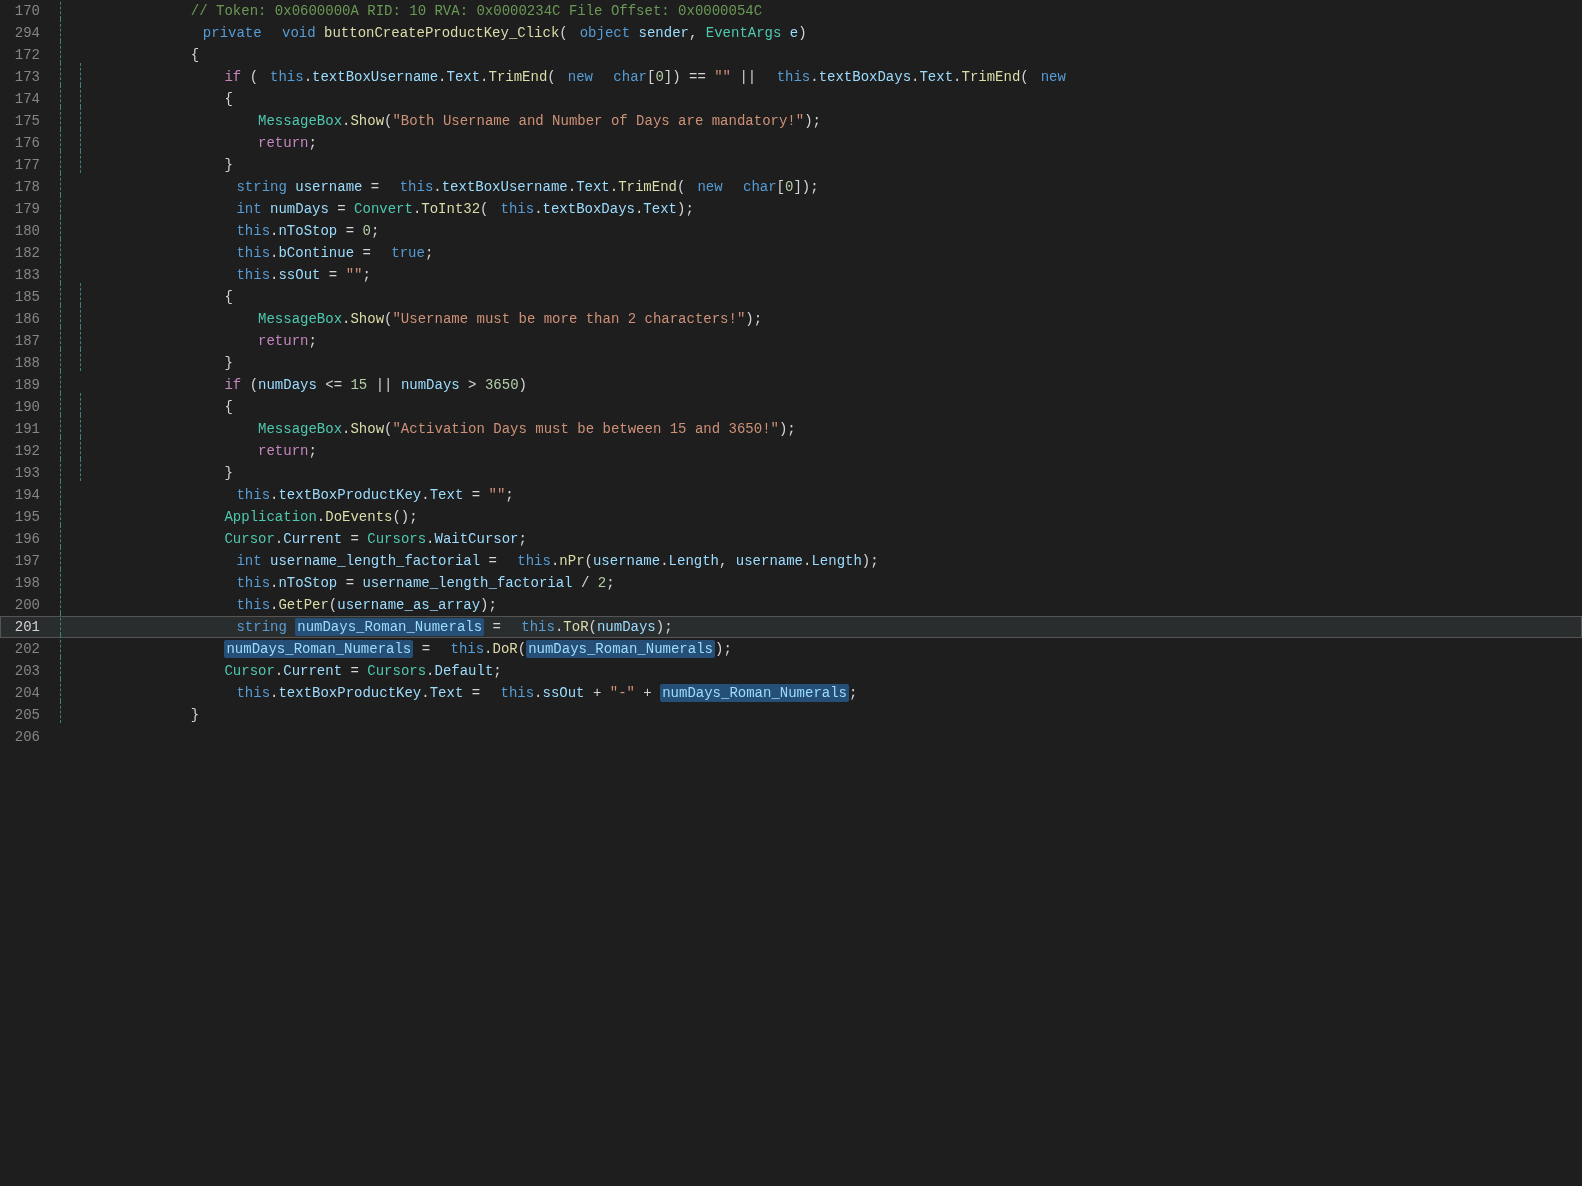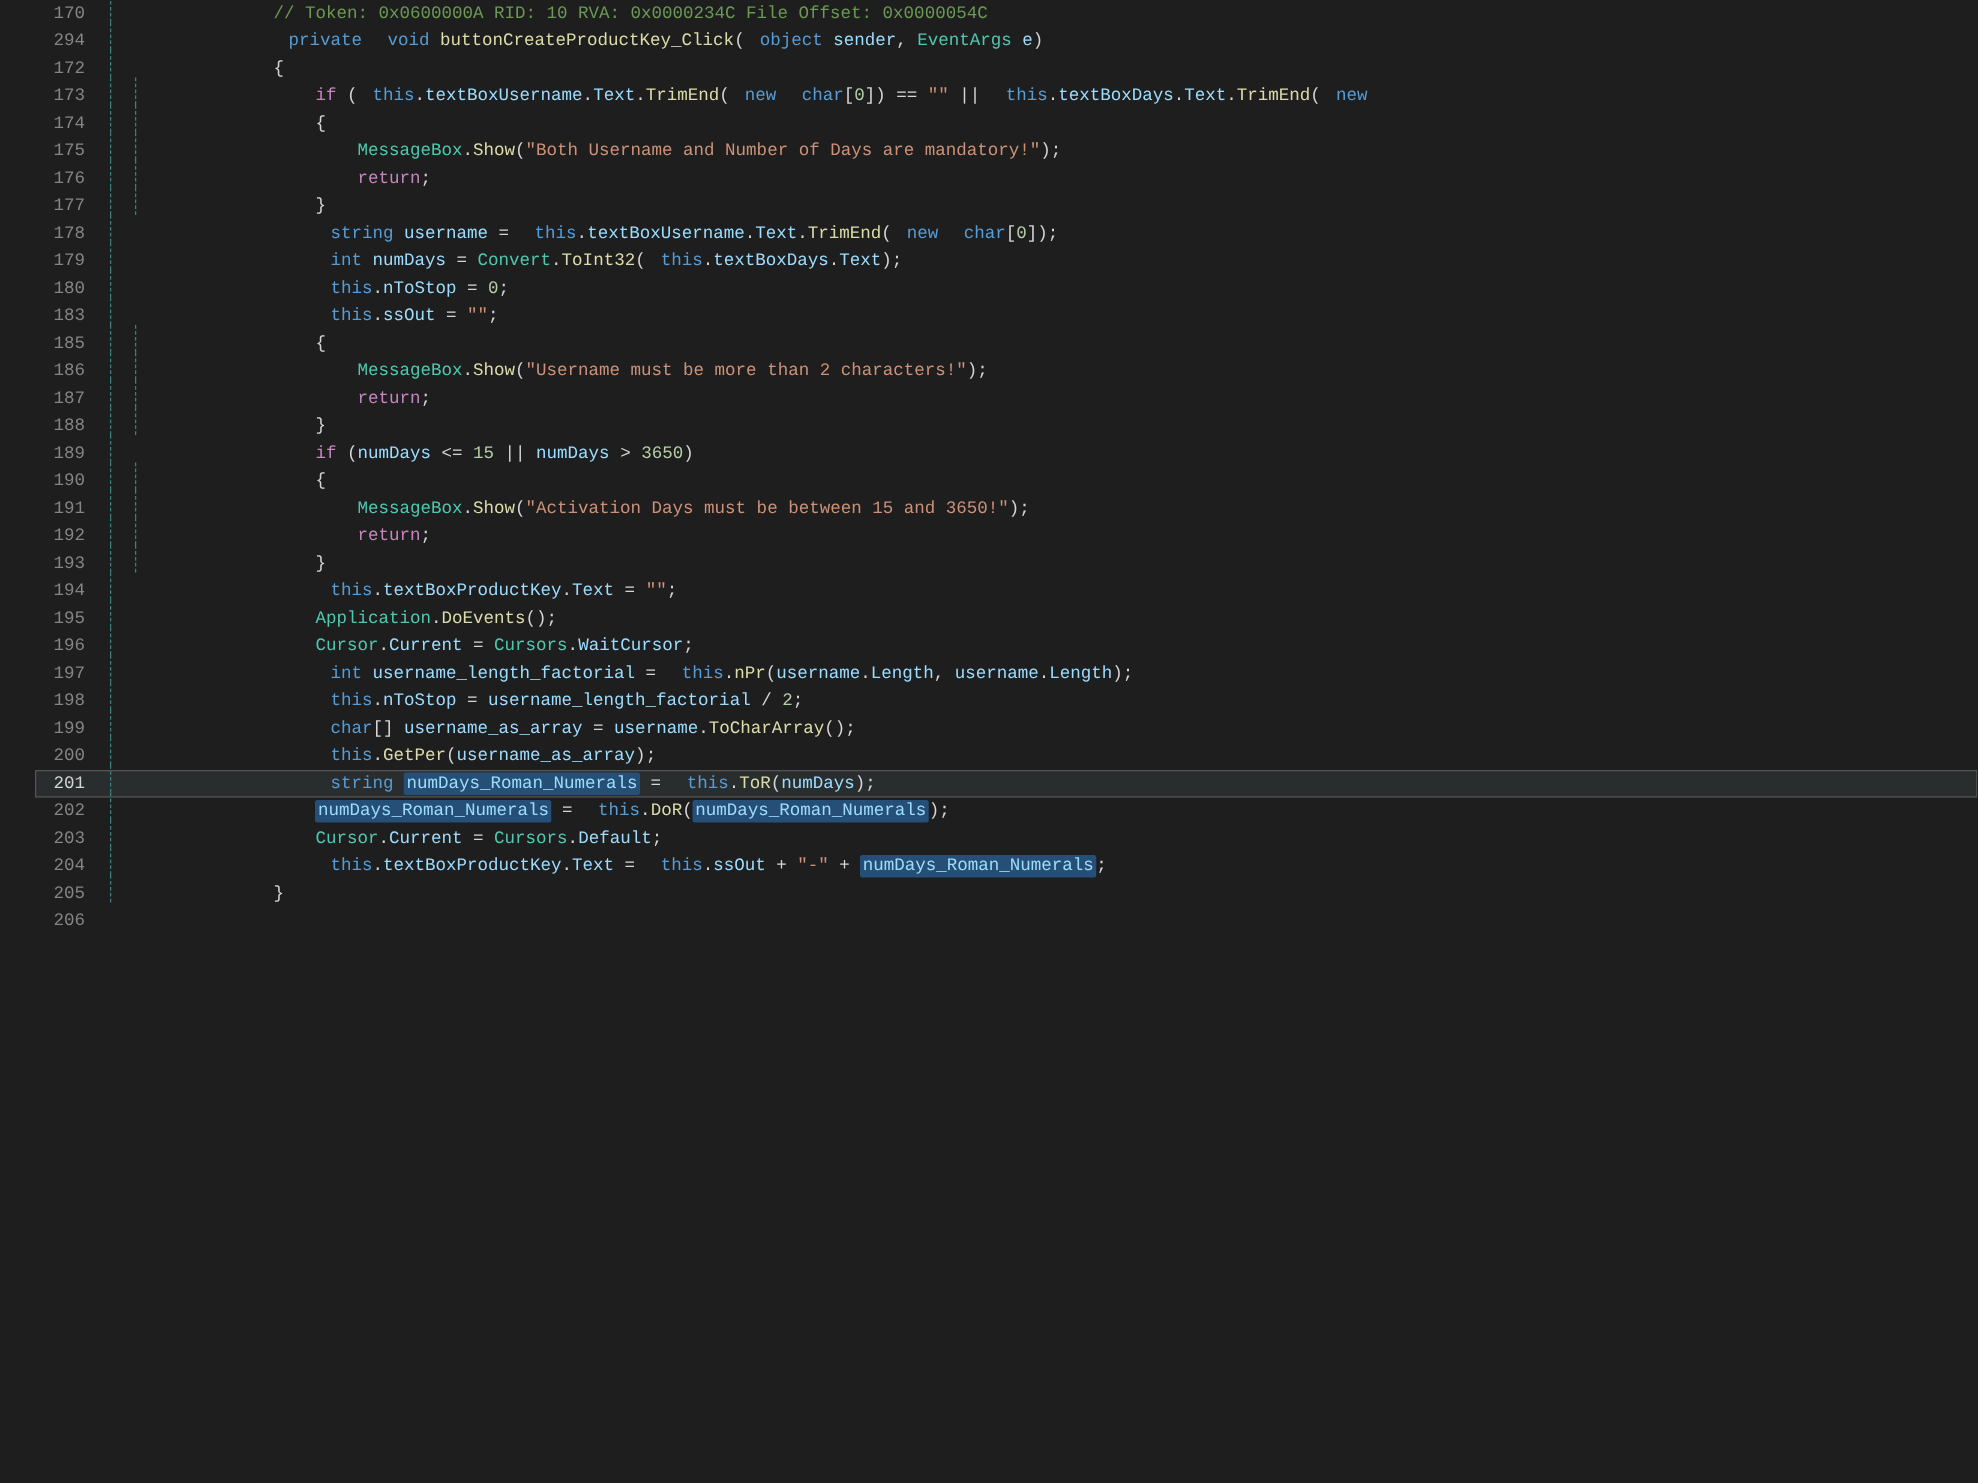--- a/index.html
+++ b/index.html
@@ -11,21 +11,20 @@
       color: #d4d4d4;
       overflow: hidden;
       width: 1582px;
       height: 1186px;
     }
     .editor {
       display: flex;
       width: 100%;
       height: 100%;
       background: #1e1e1e;
-      padding-left: 28px;
     }
     .code-line {
       display: flex;
       align-items: center;
       height: 22px;
       white-space: pre;
       position: relative;
     }
     .line-num {
       display: block;
@@ -143,20 +142,26 @@
     </div>
 
     <div class="code-line">
       <span class="line-num">180</span>
       <span class="ind-cell"><span style="display:inline-block;width:1px;height:22px;border-left:1px dashed #3c8080;"></span></span>
       <span class="ind-cell"></span>
       <span class="code-content">                <span class="kw">this</span>.<span class="prop">nToStop</span> = <span class="num">0</span>;</span>
     </div>
 
 
+    <div class="code-line">
+      <span class="line-num">182</span>
+      <span class="ind-cell"><span style="display:inline-block;width:1px;height:22px;border-left:1px dashed #3c8080;"></span></span>
+      <span class="ind-cell"></span>
+      <span class="code-content">                <span class="kw">this</span>.<span class="prop">bContinue</span> = <span class="kw">true</span>;</span>
+    </div>
 
     <div class="code-line">
       <span class="line-num">183</span>
       <span class="ind-cell"><span style="display:inline-block;width:1px;height:22px;border-left:1px dashed #3c8080;"></span></span>
       <span class="ind-cell"></span>
       <span class="code-content">                <span class="kw">this</span>.<span class="prop">ssOut</span> = <span class="string">""</span>;</span>
     </div>
 
 
     <div class="code-line">
@@ -250,26 +255,20 @@
       <span class="code-content">                <span class="kw">int</span> <span class="prop">username_length_factorial</span> = <span class="kw">this</span>.<span class="method">nPr</span><span class="paren">(</span><span class="prop">username</span>.<span class="prop">Length</span>, <span class="prop">username</span>.<span class="prop">Length</span><span class="paren">)</span>;</span>
     </div>
 
     <div class="code-line">
       <span class="line-num">198</span>
       <span class="ind-cell"><span style="display:inline-block;width:1px;height:22px;border-left:1px dashed #3c8080;"></span></span>
       <span class="ind-cell"></span>
       <span class="code-content">                <span class="kw">this</span>.<span class="prop">nToStop</span> = <span class="prop">username_length_factorial</span> / <span class="num">2</span>;</span>
     </div>
 
-    <div class="code-line">
-      <span class="line-num">199</span>
-      <span class="ind-cell"><span style="display:inline-block;width:1px;height:22px;border-left:1px dashed #3c8080;"></span></span>
-      <span class="ind-cell"></span>
-      <span class="code-content">                <span class="kw">char</span><span class="paren">[]</span> <span class="prop">username_as_array</span> = <span class="prop">username</span>.<span class="method">ToCharArray</span><span class="paren">()</span>;</span>
-    </div>
 
     <div class="code-line">
       <span class="line-num">200</span>
       <span class="ind-cell"><span style="display:inline-block;width:1px;height:22px;border-left:1px dashed #3c8080;"></span></span>
       <span class="ind-cell"></span>
       <span class="code-content">                <span class="kw">this</span>.<span class="method">GetPer</span><span class="paren">(</span><span class="prop">username_as_array</span><span class="paren">)</span>;</span>
     </div>
 
     <div class="code-line" style="background-color:#2a2d2e;outline:1px solid #555;outline-offset:-1px;">
       <span class="line-num" style="color:#d4d4d4;">201</span>

